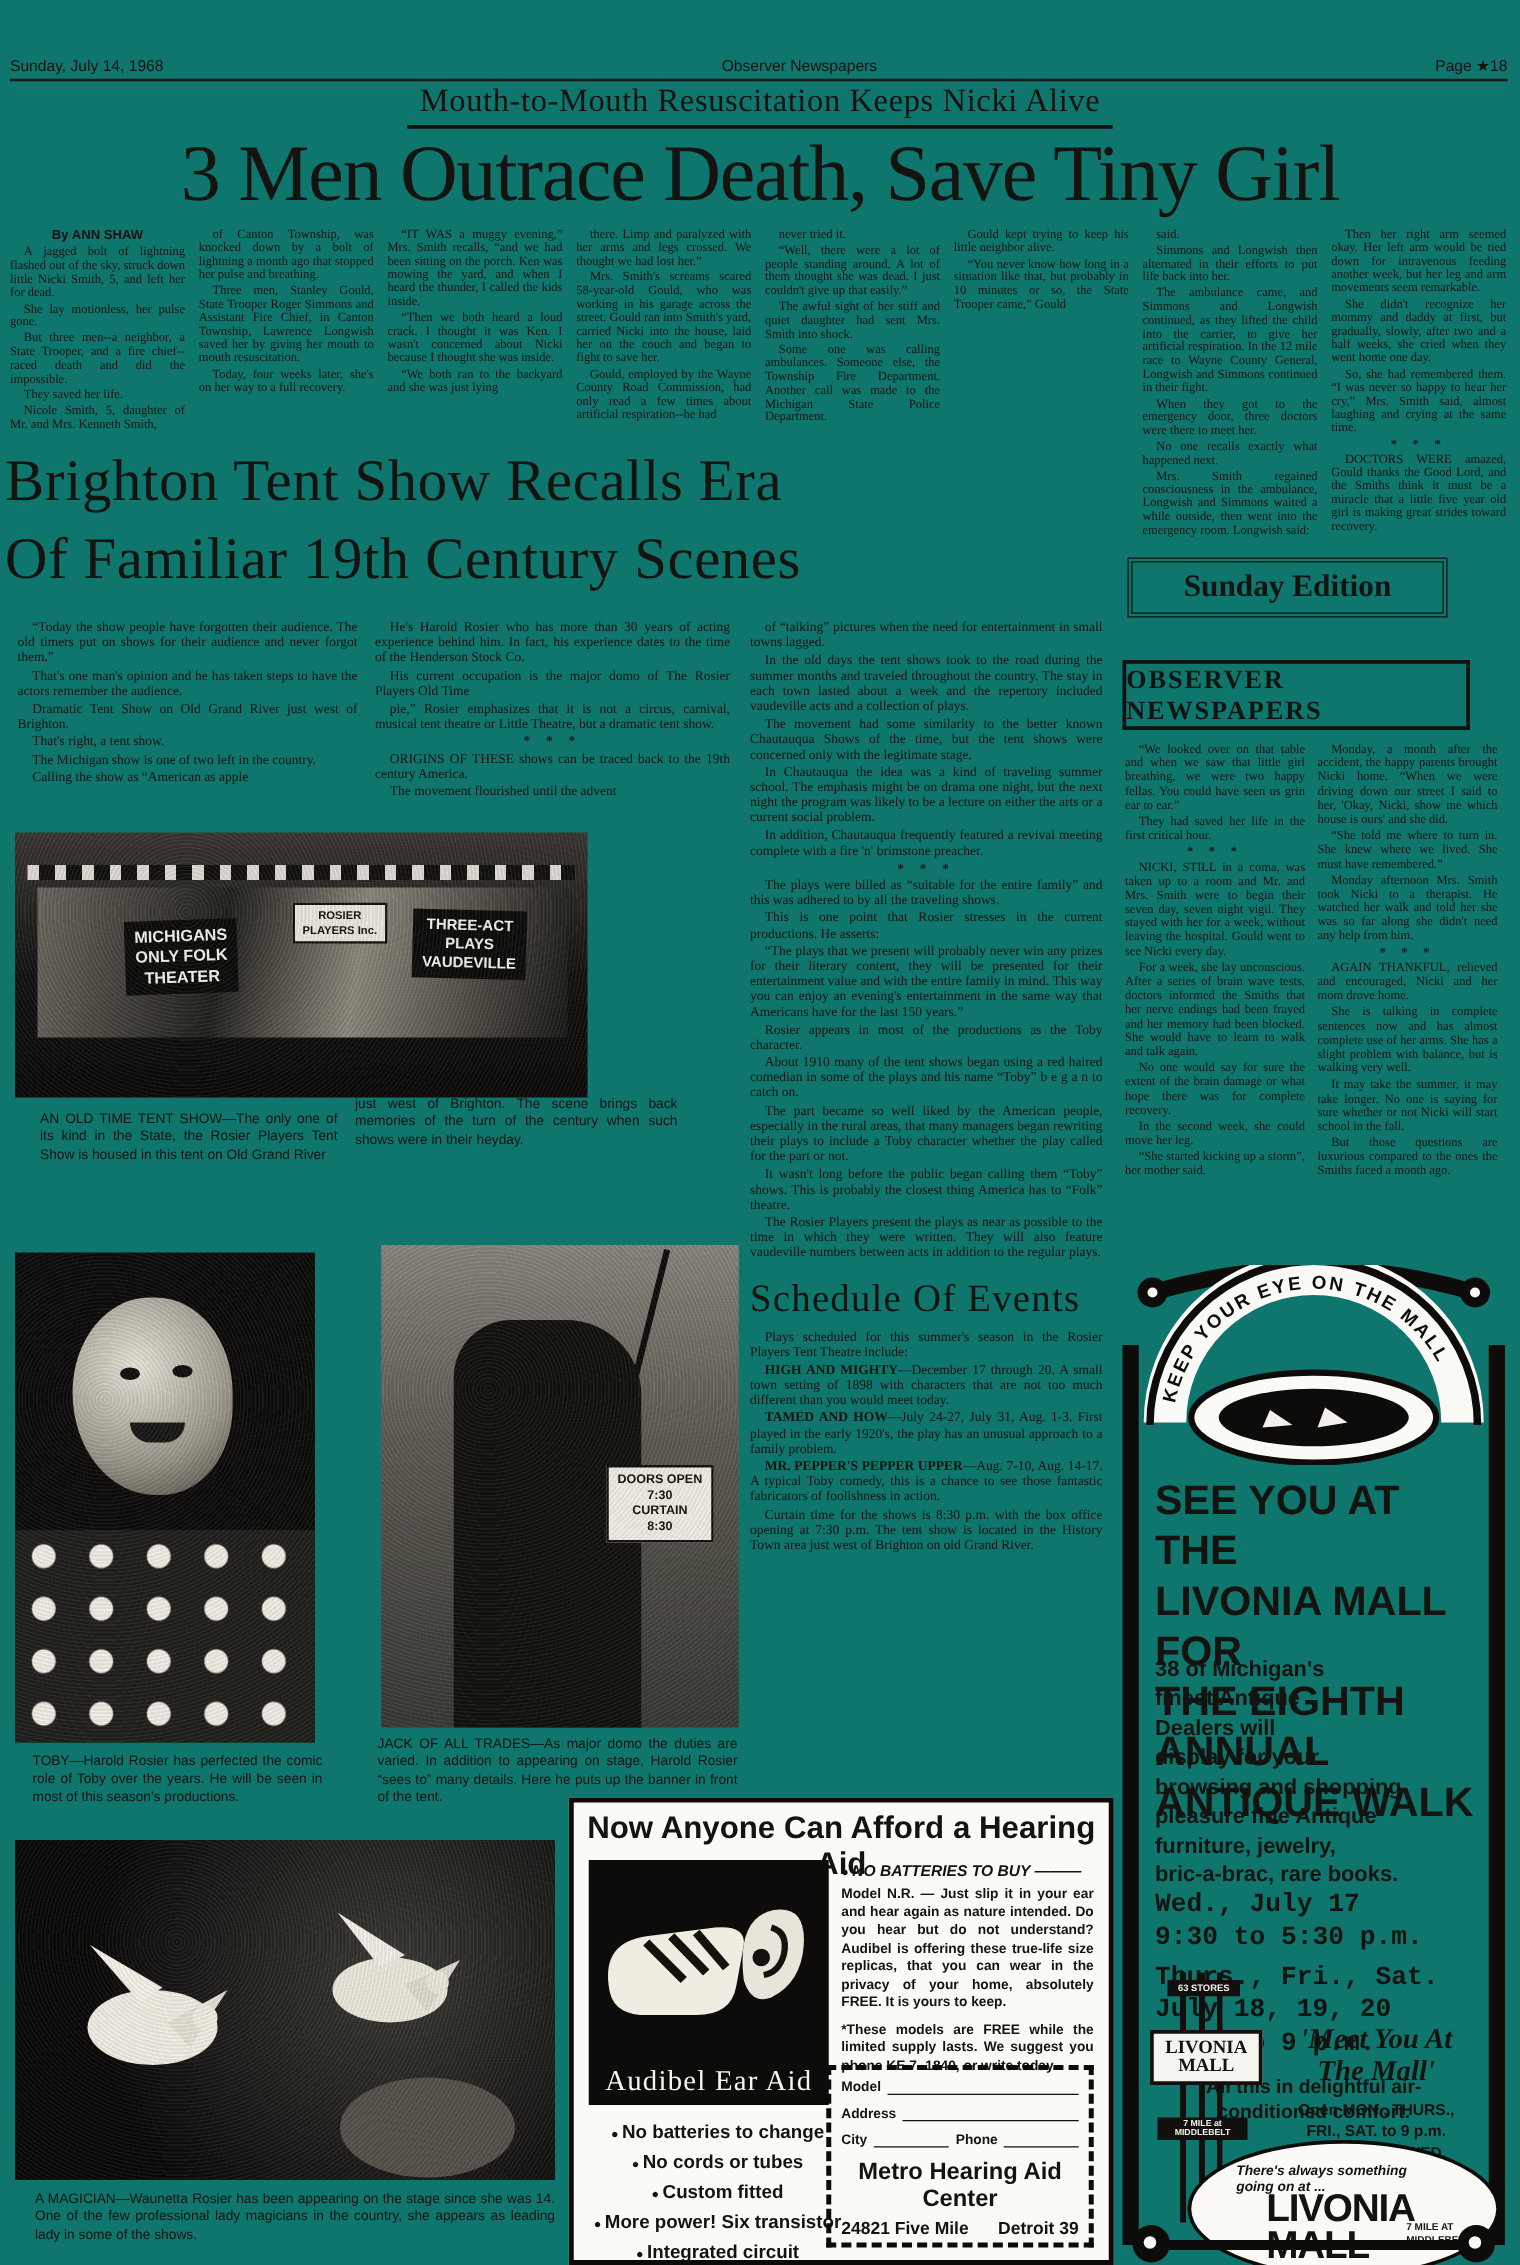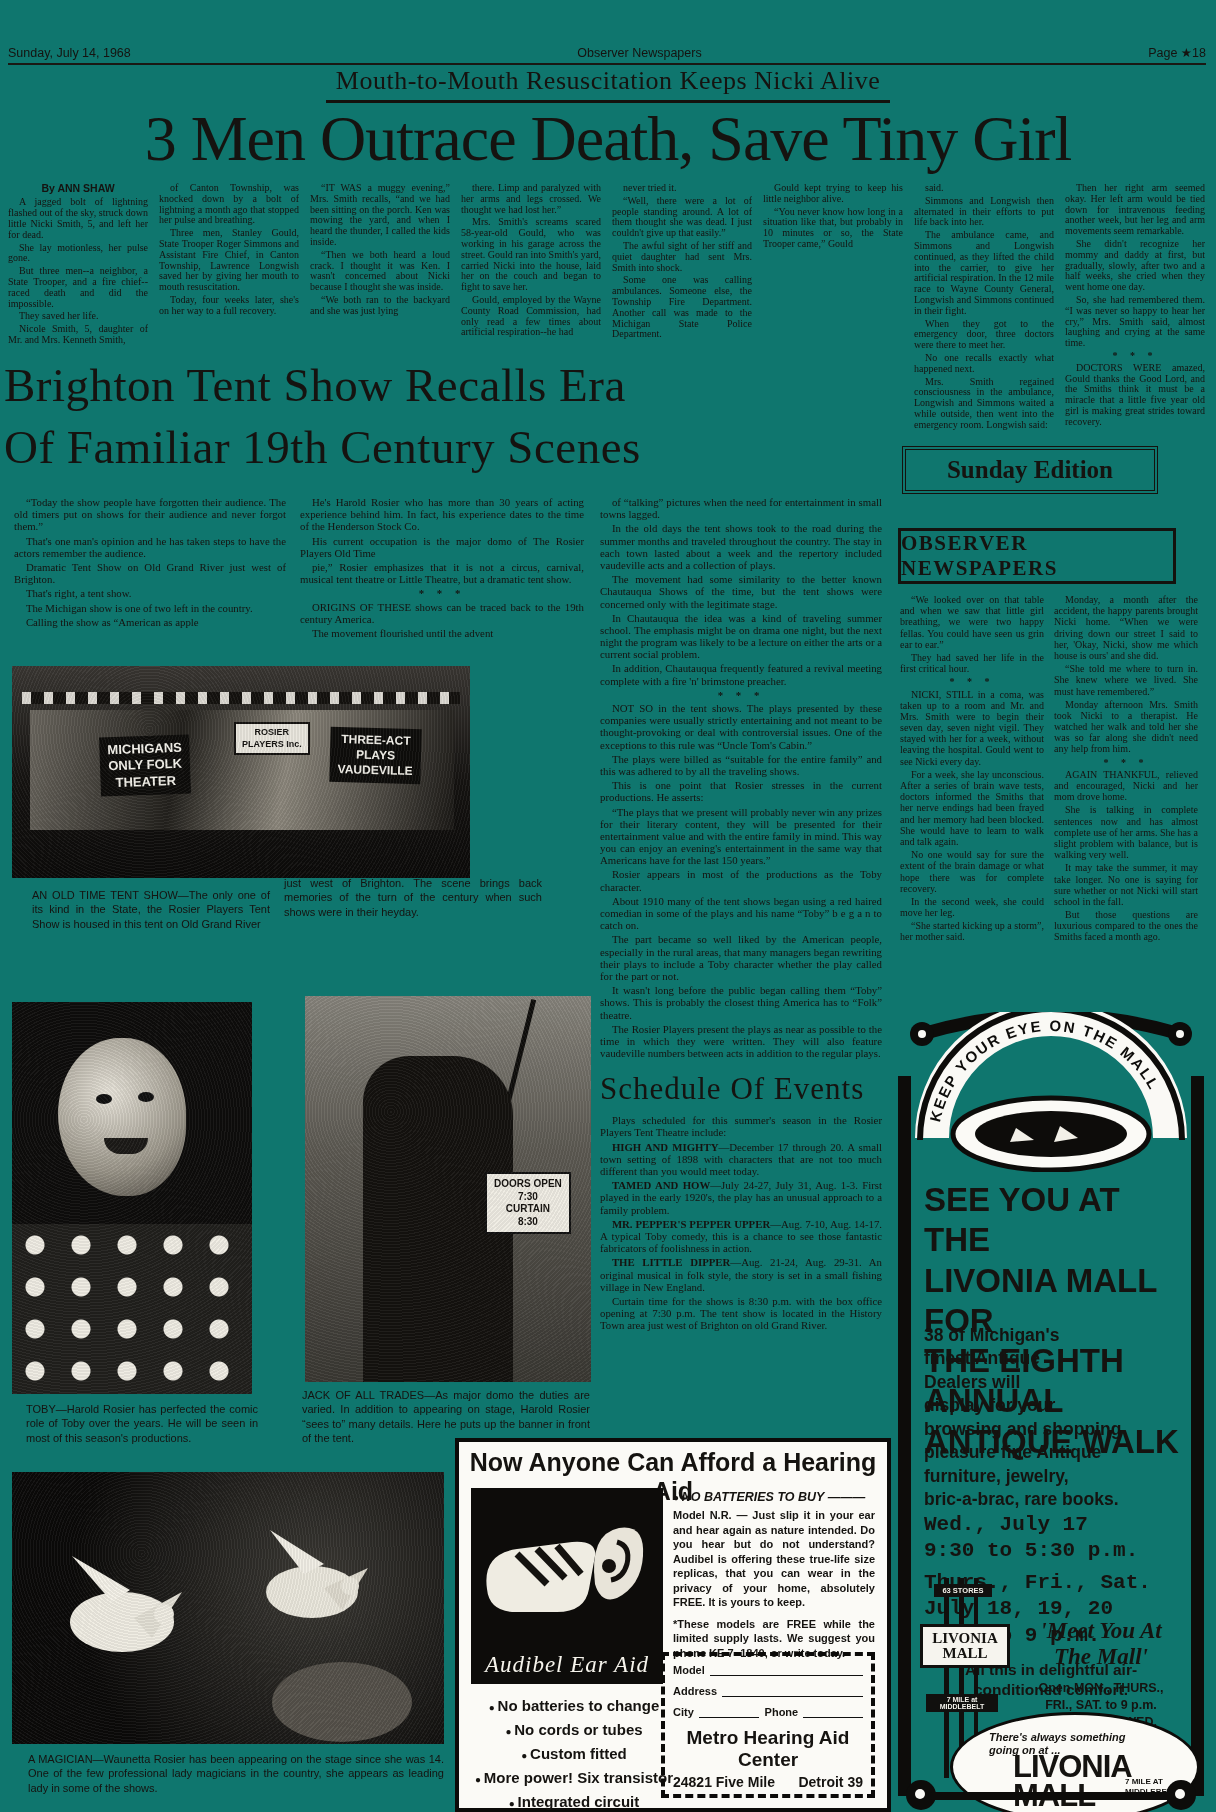--- a/index.html
+++ b/index.html
@@ -67,21 +67,21 @@
      text-align:center;padding:4px 7px;white-space:pre-line;}
   .magic{left:12px;top:1472px;width:432px;height:272px;background:radial-gradient(circle at 70% 40%,#3c3a35,#0b0a09 70%);}
   .magic svg{position:absolute;inset:0;}
   .capt{position:absolute;font-family:"Liberation Sans",sans-serif;font-size:11px;line-height:1.3;text-align:justify;}
   
   .haad{position:absolute;left:455px;top:1438px;width:428px;height:366px;border:4px solid #0c0b09;background:#fbfaf6;}
   .haad h2{margin:6px 8px 4px;text-align:center;font-family:"Liberation Sans",sans-serif;font-size:25px;}
   .hapanel{position:absolute;left:12px;top:46px;width:192px;height:196px;background:#0d0c0a;}
   .hapanel svg{position:absolute;top:6px;left:6px;}
   .habrand{position:absolute;bottom:6px;width:100%;text-align:center;color:#f6f4ec;
-     font-style:italic;font-size:23px;letter-spacing:1px;}
+     font-size:23px;letter-spacing:1px;}
   .habul{position:absolute;left:16px;top:252px;font-family:"Liberation Sans",sans-serif;font-weight:bold;font-size:15px;line-height:1.6;text-align:center;}
   .habul div::before{content:"● ";font-size:10px;}
   .hatxt{position:absolute;left:214px;top:48px;width:202px;font-family:"Liberation Sans",sans-serif;font-weight:bold;}
   .halead{font-style:italic;font-size:12.5px;border-bottom:0;margin-bottom:4px;}
   .halead::before{content:"● ";font-size:10px;}
   .halead::after{content:" ———";}
   .hatxt p{font-size:11px;line-height:1.32;margin:0 0 7px;text-align:justify;font-weight:bold;}
   .coupon{position:absolute;left:202px;top:210px;width:214px;height:146px;border:4px dashed #0c0b09;
      font-family:"Liberation Sans",sans-serif;font-weight:bold;padding:8px 8px 4px;box-sizing:border-box;}
   .crow{display:flex;font-size:11px;margin-bottom:9px;align-items:flex-end;}
@@ -212,37 +212,35 @@
       <p>The movement flourished until the advent</p>
     </div>
   <div class="bcol b3">
     <div>
         <p>of “talking” pictures when the need for entertainment in small towns lagged.</p>
         <p>In the old days the tent shows took to the road during the summer months and traveled throughout the country. The stay in each town lasted about a week and the repertory included vaudeville acts and a collection of plays.</p>
         <p>The movement had some similarity to the better known Chautauqua Shows of the time, but the tent shows were concerned only with the legitimate stage.</p>
         <p>In Chautauqua the idea was a kind of traveling summer school. The emphasis might be on drama one night, but the next night the program was likely to be a lecture on either the arts or a current social problem.</p>
         <p>In addition, Chautauqua frequently featured a revival meeting complete with a fire 'n' brimstone preacher.</p>
         <p class="sep">* * *</p>
-        <p>NOT SO in the tent shows. The plays presented by these companies were usually strictly entertaining and not meant to be thought-provoking or deal with controversial issues. One of the exceptions to this rule was “Uncle Tom's Cabin.”</p>
         <p>The plays were billed as “suitable for the entire family” and this was adhered to by all the traveling shows.</p>
         <p>This is one point that Rosier stresses in the current productions. He asserts:</p>
         <p>“The plays that we present will probably never win any prizes for their literary content, they will be presented for their entertainment value and with the entire family in mind. This way you can enjoy an evening's entertainment in the same way that Americans have for the last 150 years.”</p>
         <p>Rosier appears in most of the productions as the Toby character.</p>
         <p>About 1910 many of the tent shows began using a red haired comedian in some of the plays and his name “Toby” b e g a n to catch on.</p>
         <p>The part became so well liked by the American people, especially in the rural areas, that many managers began rewriting their plays to include a Toby character whether the play called for the part or not.</p>
         <p>It wasn't long before the public began calling them “Toby” shows. This is probably the closest thing America has to “Folk” theatre.</p>
         <p>The Rosier Players present the plays as near as possible to the time in which they were written. They will also feature vaudeville numbers between acts in addition to the regular plays.</p>
       </div>
     <h3>Schedule Of Events</h3>
     <div class="sched">
       <p>Plays scheduled for this summer's season in the Rosier Players Tent Theatre include:</p>
       <div class="sched-item"><b>HIGH AND MIGHTY</b><span>—December 17 through 20. A small town setting of 1898 with characters that are not too much different than you would meet today.</span></div>
       <div class="sched-item"><b>TAMED AND HOW</b><span>—July 24-27, July 31, Aug. 1-3. First played in the early 1920's, the play has an unusual approach to a family problem.</span></div>
       <div class="sched-item"><b>MR. PEPPER'S PEPPER UPPER</b><span>—Aug. 7-10, Aug. 14-17. A typical Toby comedy, this is a chance to see those fantastic fabricators of foolishness in action.</span></div>
-      <div class="sched-item"><b>THE LITTLE DIPPER</b><span>—Aug. 21-24, Aug. 29-31. An original musical in folk style, the story is set in a small fishing village in New England.</span></div>
       <p>Curtain time for the shows is 8:30 p.m. with the box office opening at 7:30 p.m. The tent show is located in the History Town area just west of Brighton on old Grand River.</p>
     </div>
   </div>
 
   <div class="box1">Sunday Edition</div>
   <div class="box2">OBSERVER NEWSPAPERS</div>
   <div class="scol scolL">
       <p>“We looked over on that table and when we saw that little girl breathing, we were two happy fellas. You could have seen us grin ear to ear.”</p>
       <p>They had saved her life in the first critical hour.</p>
       <p class="sep">* * *</p>

